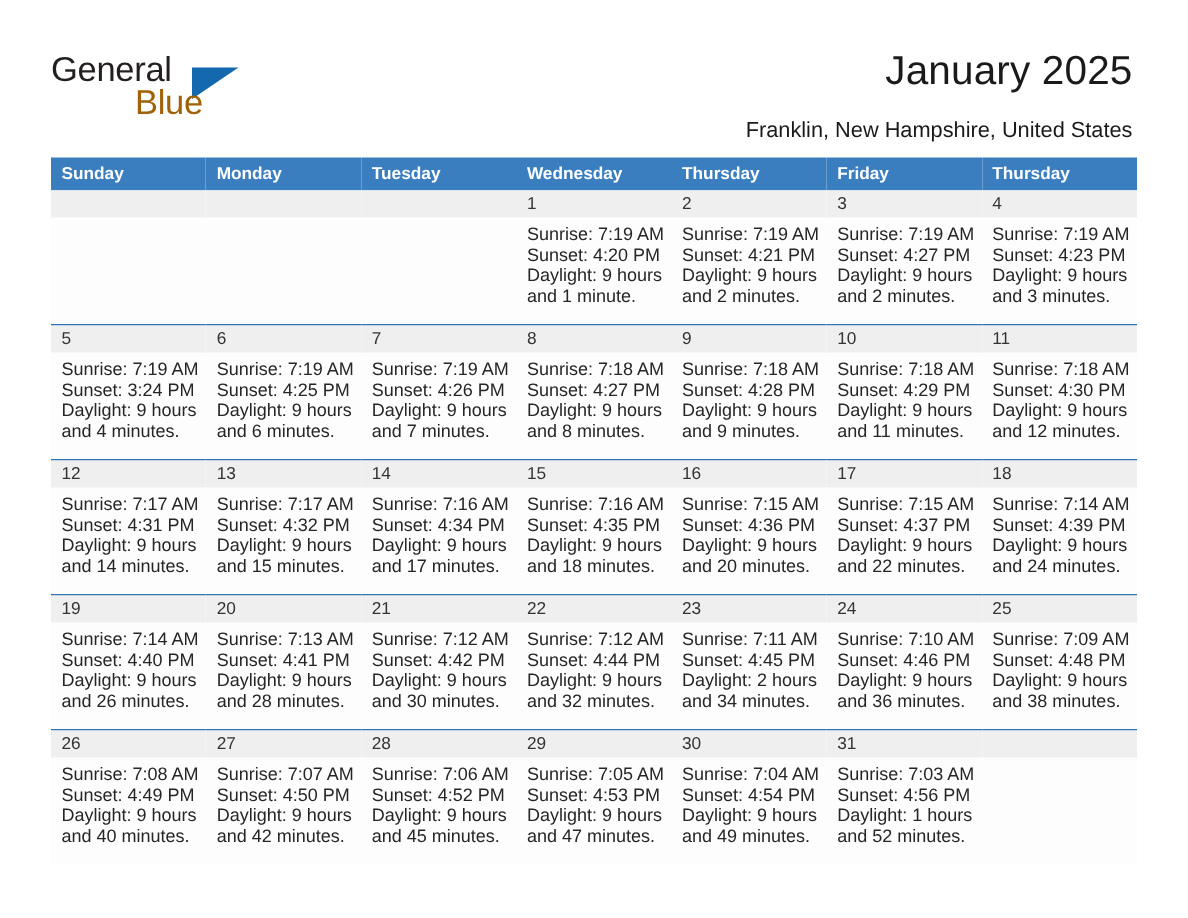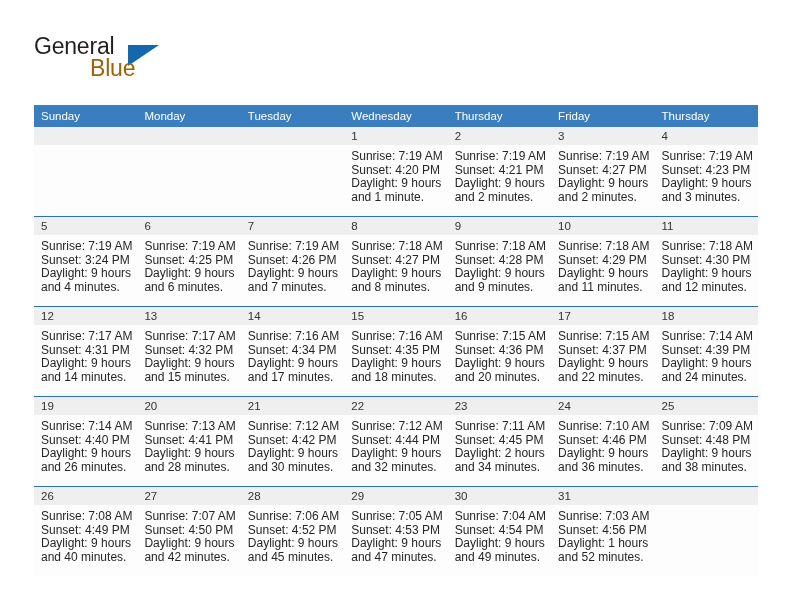--- a/index.html
+++ b/index.html
@@ -96,21 +96,21 @@
     top: 105px;
     width: 724px;
     border-collapse: collapse;
     table-layout: fixed;
   }
 
   .calendar th {
     background: #3a7ec0;
     color: #ffffff;
     font-size: 11.5px;
-    font-weight: normal;
+    font-weight: bold;
     text-align: left;
     padding: 5px 0 5px 7px;
     height: 11px;
     border: none;
   }
 
   .calendar td {
     vertical-align: top;
     padding: 0;
     border: none;
@@ -163,20 +163,22 @@
 <div class="page">
 
   <div class="header">
 
     <div class="brand">
       <span class="brand-general">General</span>
       <span class="brand-triangle"></span>
       <span class="brand-blue">Blue</span>
     </div>
 
+    <div class="title">January 2025</div>
+    <div class="subtitle">Franklin, New Hampshire, United States</div>
 
   </div>
 
   <table class="calendar">
     <thead>
       <tr>
         <th>Sunday</th>
         <th>Monday</th>
         <th>Tuesday</th>
         <th>Wednesday</th>

